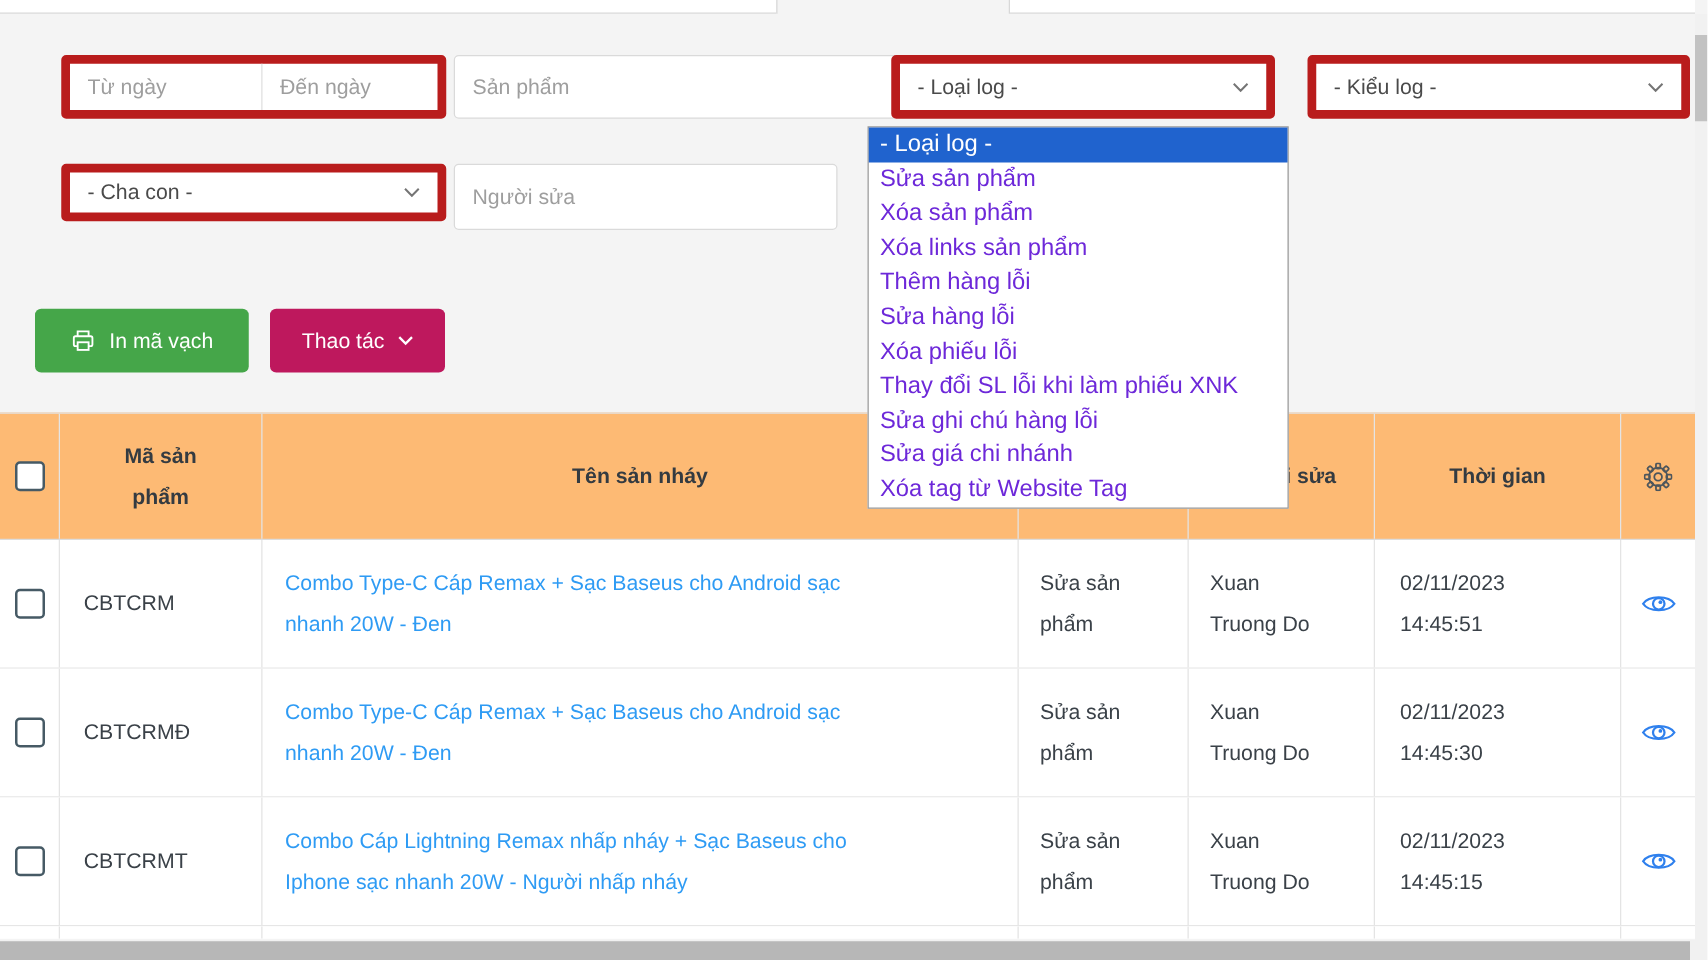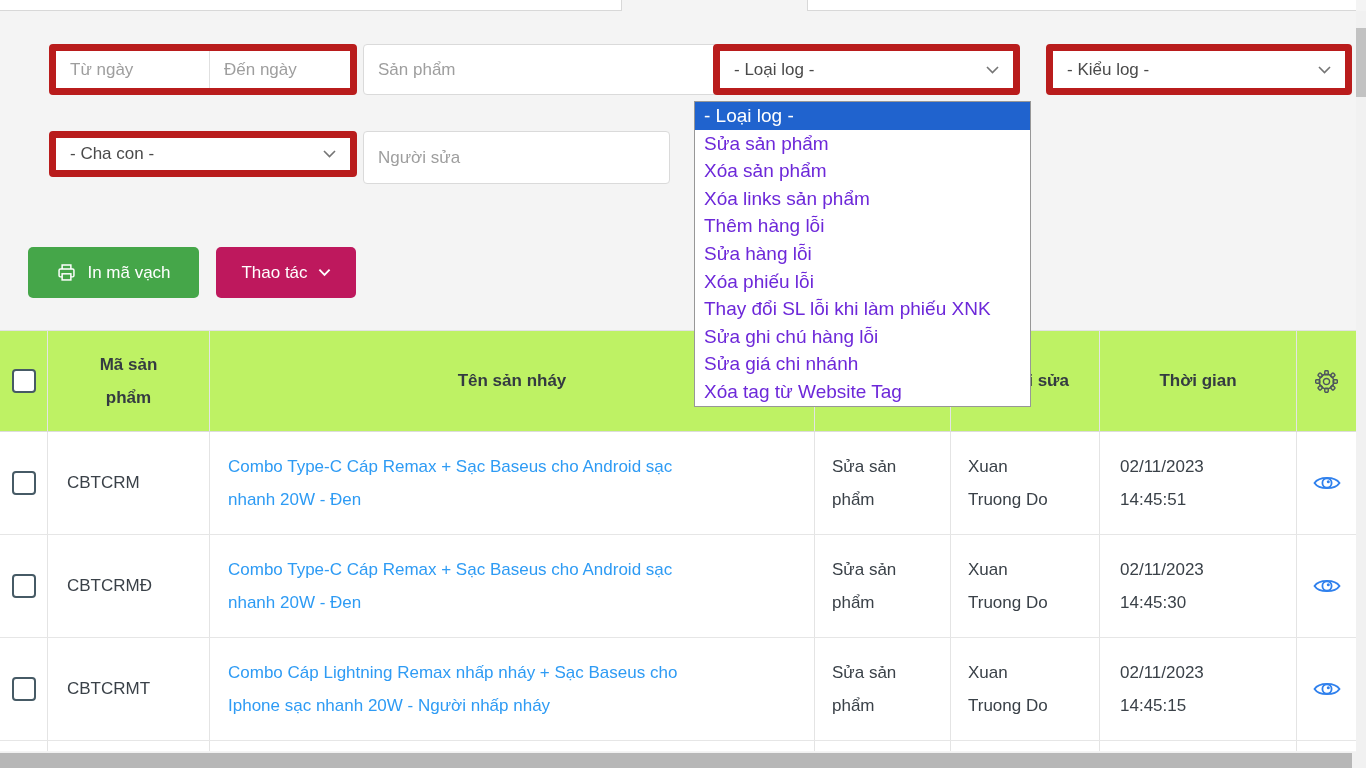--- a/index.html
+++ b/index.html
@@ -33,21 +33,21 @@
   .btn-blue  { left:216px; top:247px; width:140px; background:#be185d; }
 
   
   .dropdown { position:absolute; left:694px; top:101px; width:337px; background:#fff; border:1px solid #979797; z-index:50; }
   .dropdown .opt { height:27.6px; line-height:27.6px; font-size:19px; color:#6d28d9; padding-left:9px; white-space:nowrap; cursor:default; }
   .dropdown .opt.selected { background:#2063ce; color:#fff; }
 
   
   .table { position:absolute; left:0; top:330px; width:1356px; }
   .tr { display:flex; }
-  .thead { background:#bef264; height:102px; border-top:1px solid #e2e2e2; border-bottom:1px solid #dcdcdc; }
+  .thead { background:#fdba74; height:102px; border-top:1px solid #e2e2e2; border-bottom:1px solid #dcdcdc; }
   .tbody-row { background:#fff; height:103px; border-bottom:1px solid #e6e6e6; }
   .tr-partial { background:#fff; height:10px; overflow:hidden; }
   .td { border-right:1px solid #e4e4e4; display:flex; align-items:center; }
   .td:last-child { border-right:none; }
   .c1 { width:48px;  justify-content:center; }
   .c2 { width:162px; }
   .c3 { width:605px; }
   .c4 { width:136px; }
   .c5 { width:149px; }
   .c6 { width:197px; }

